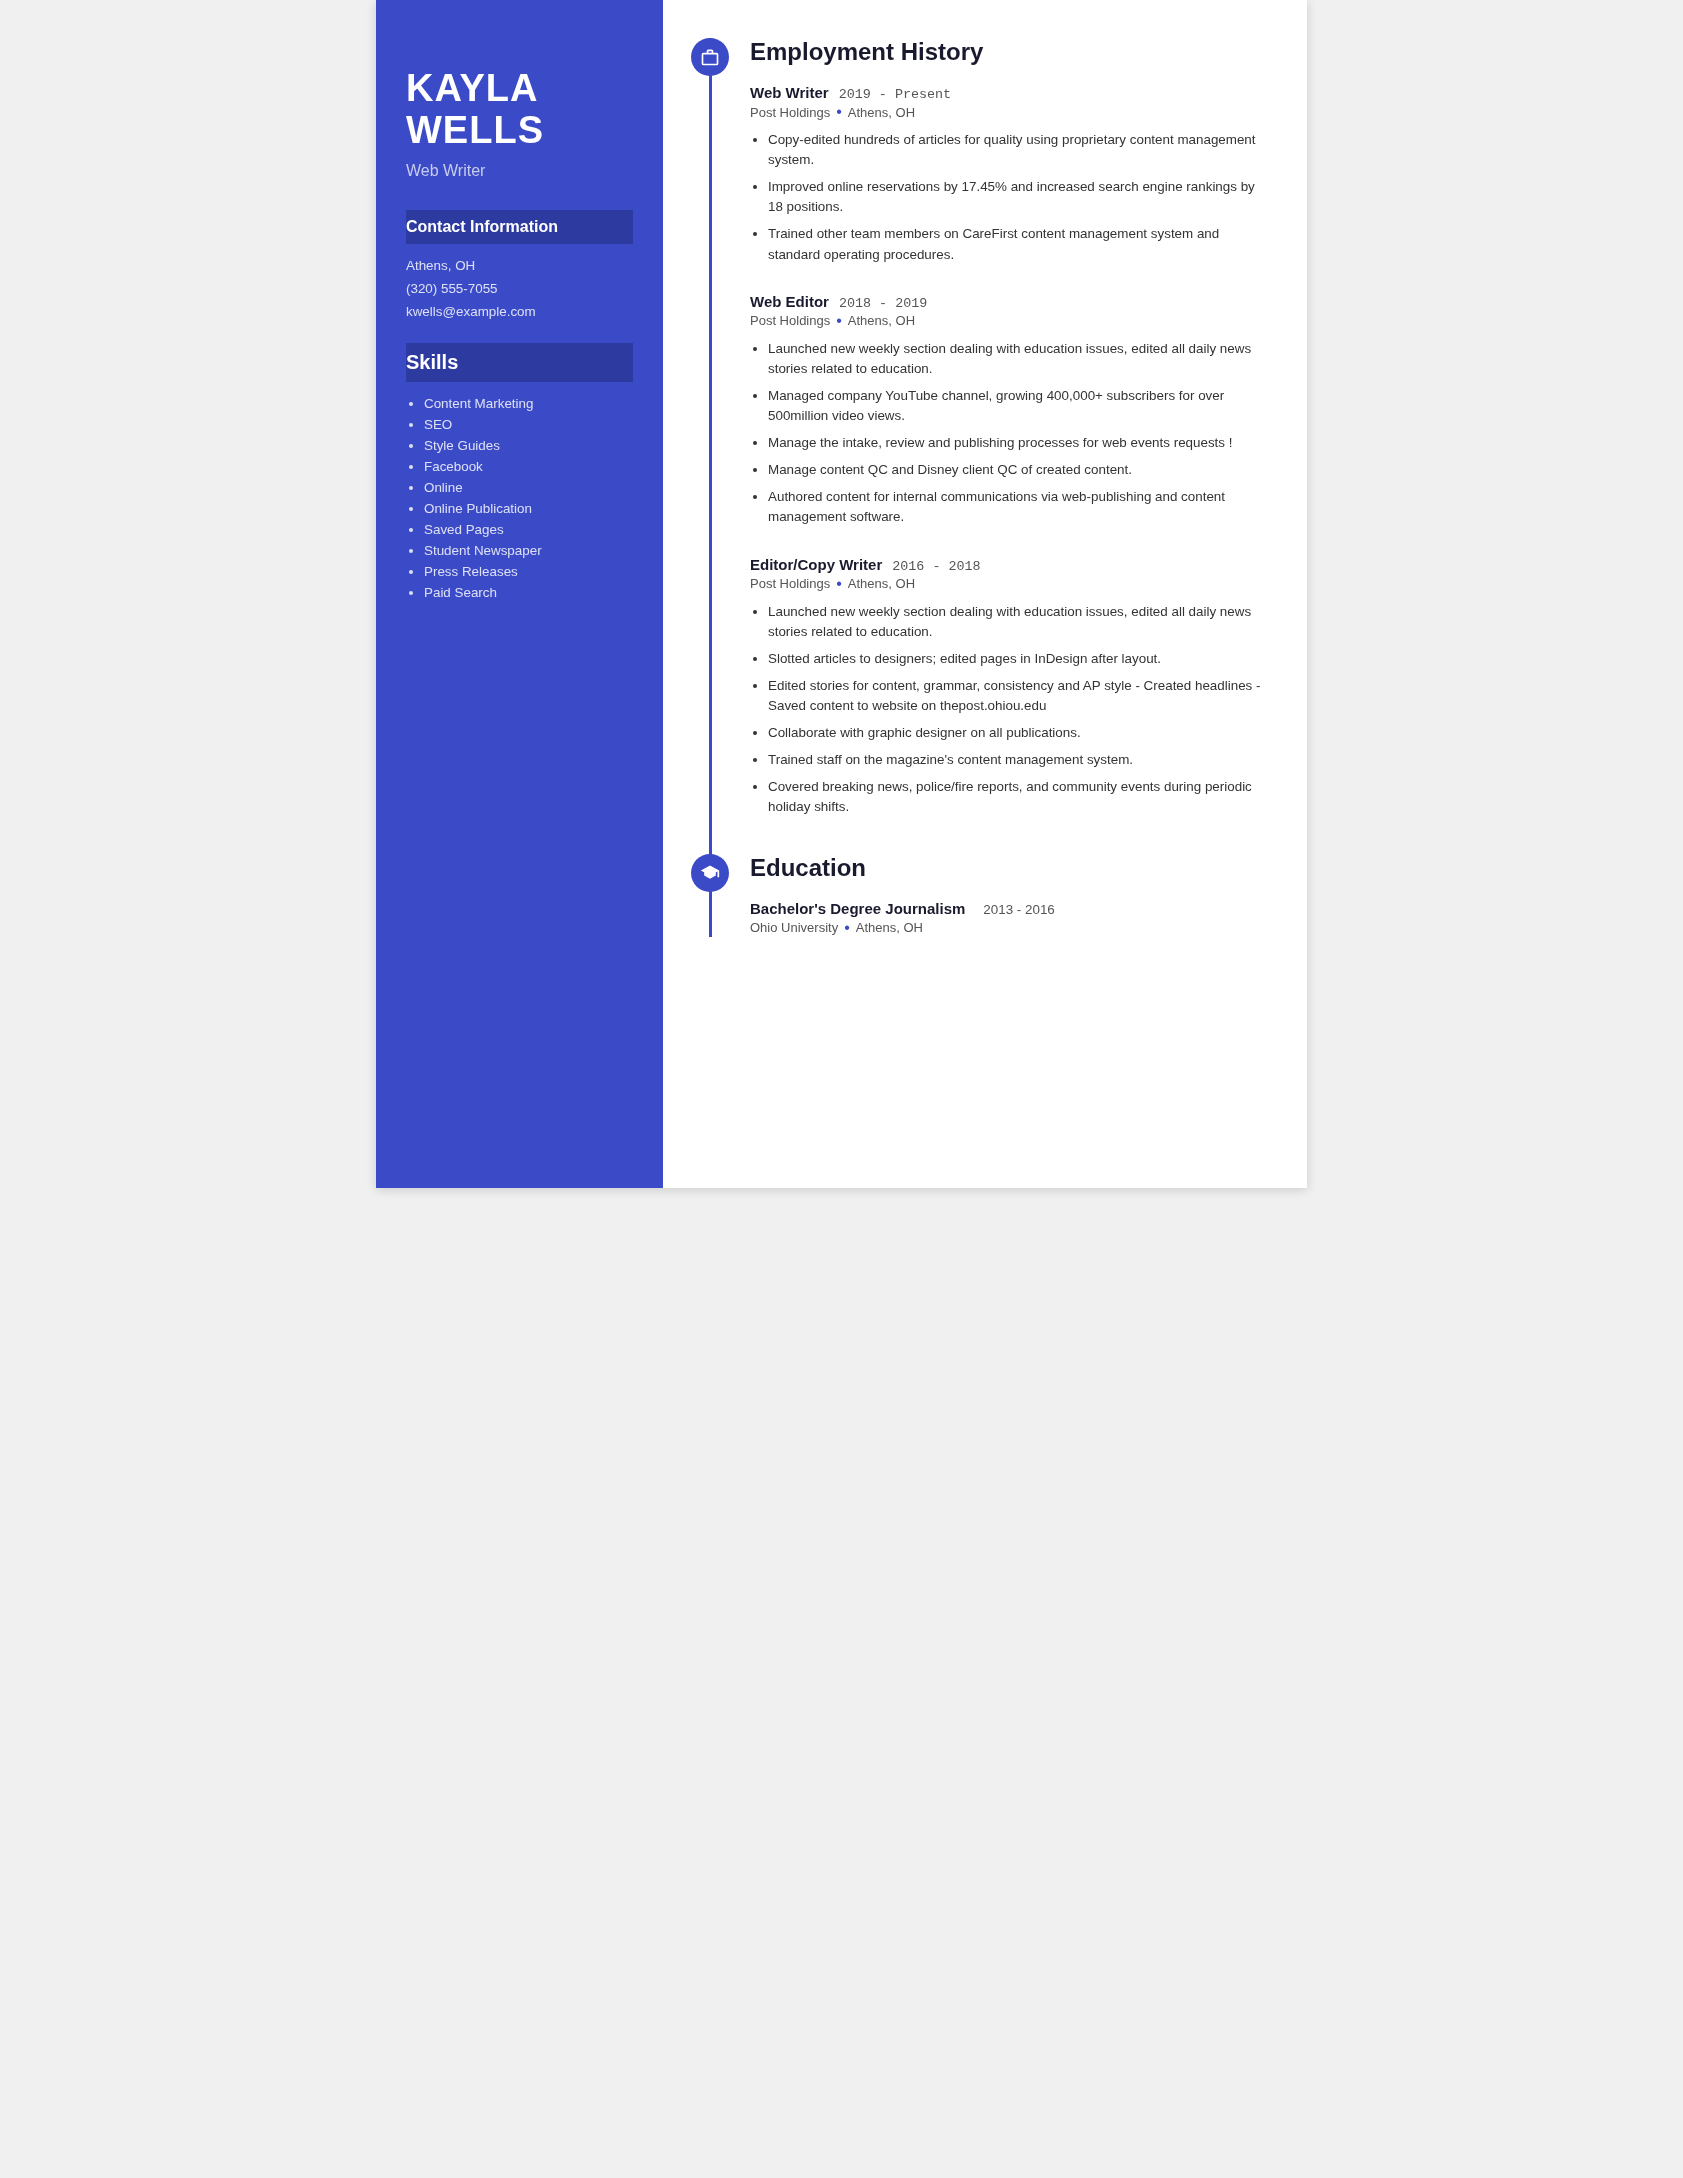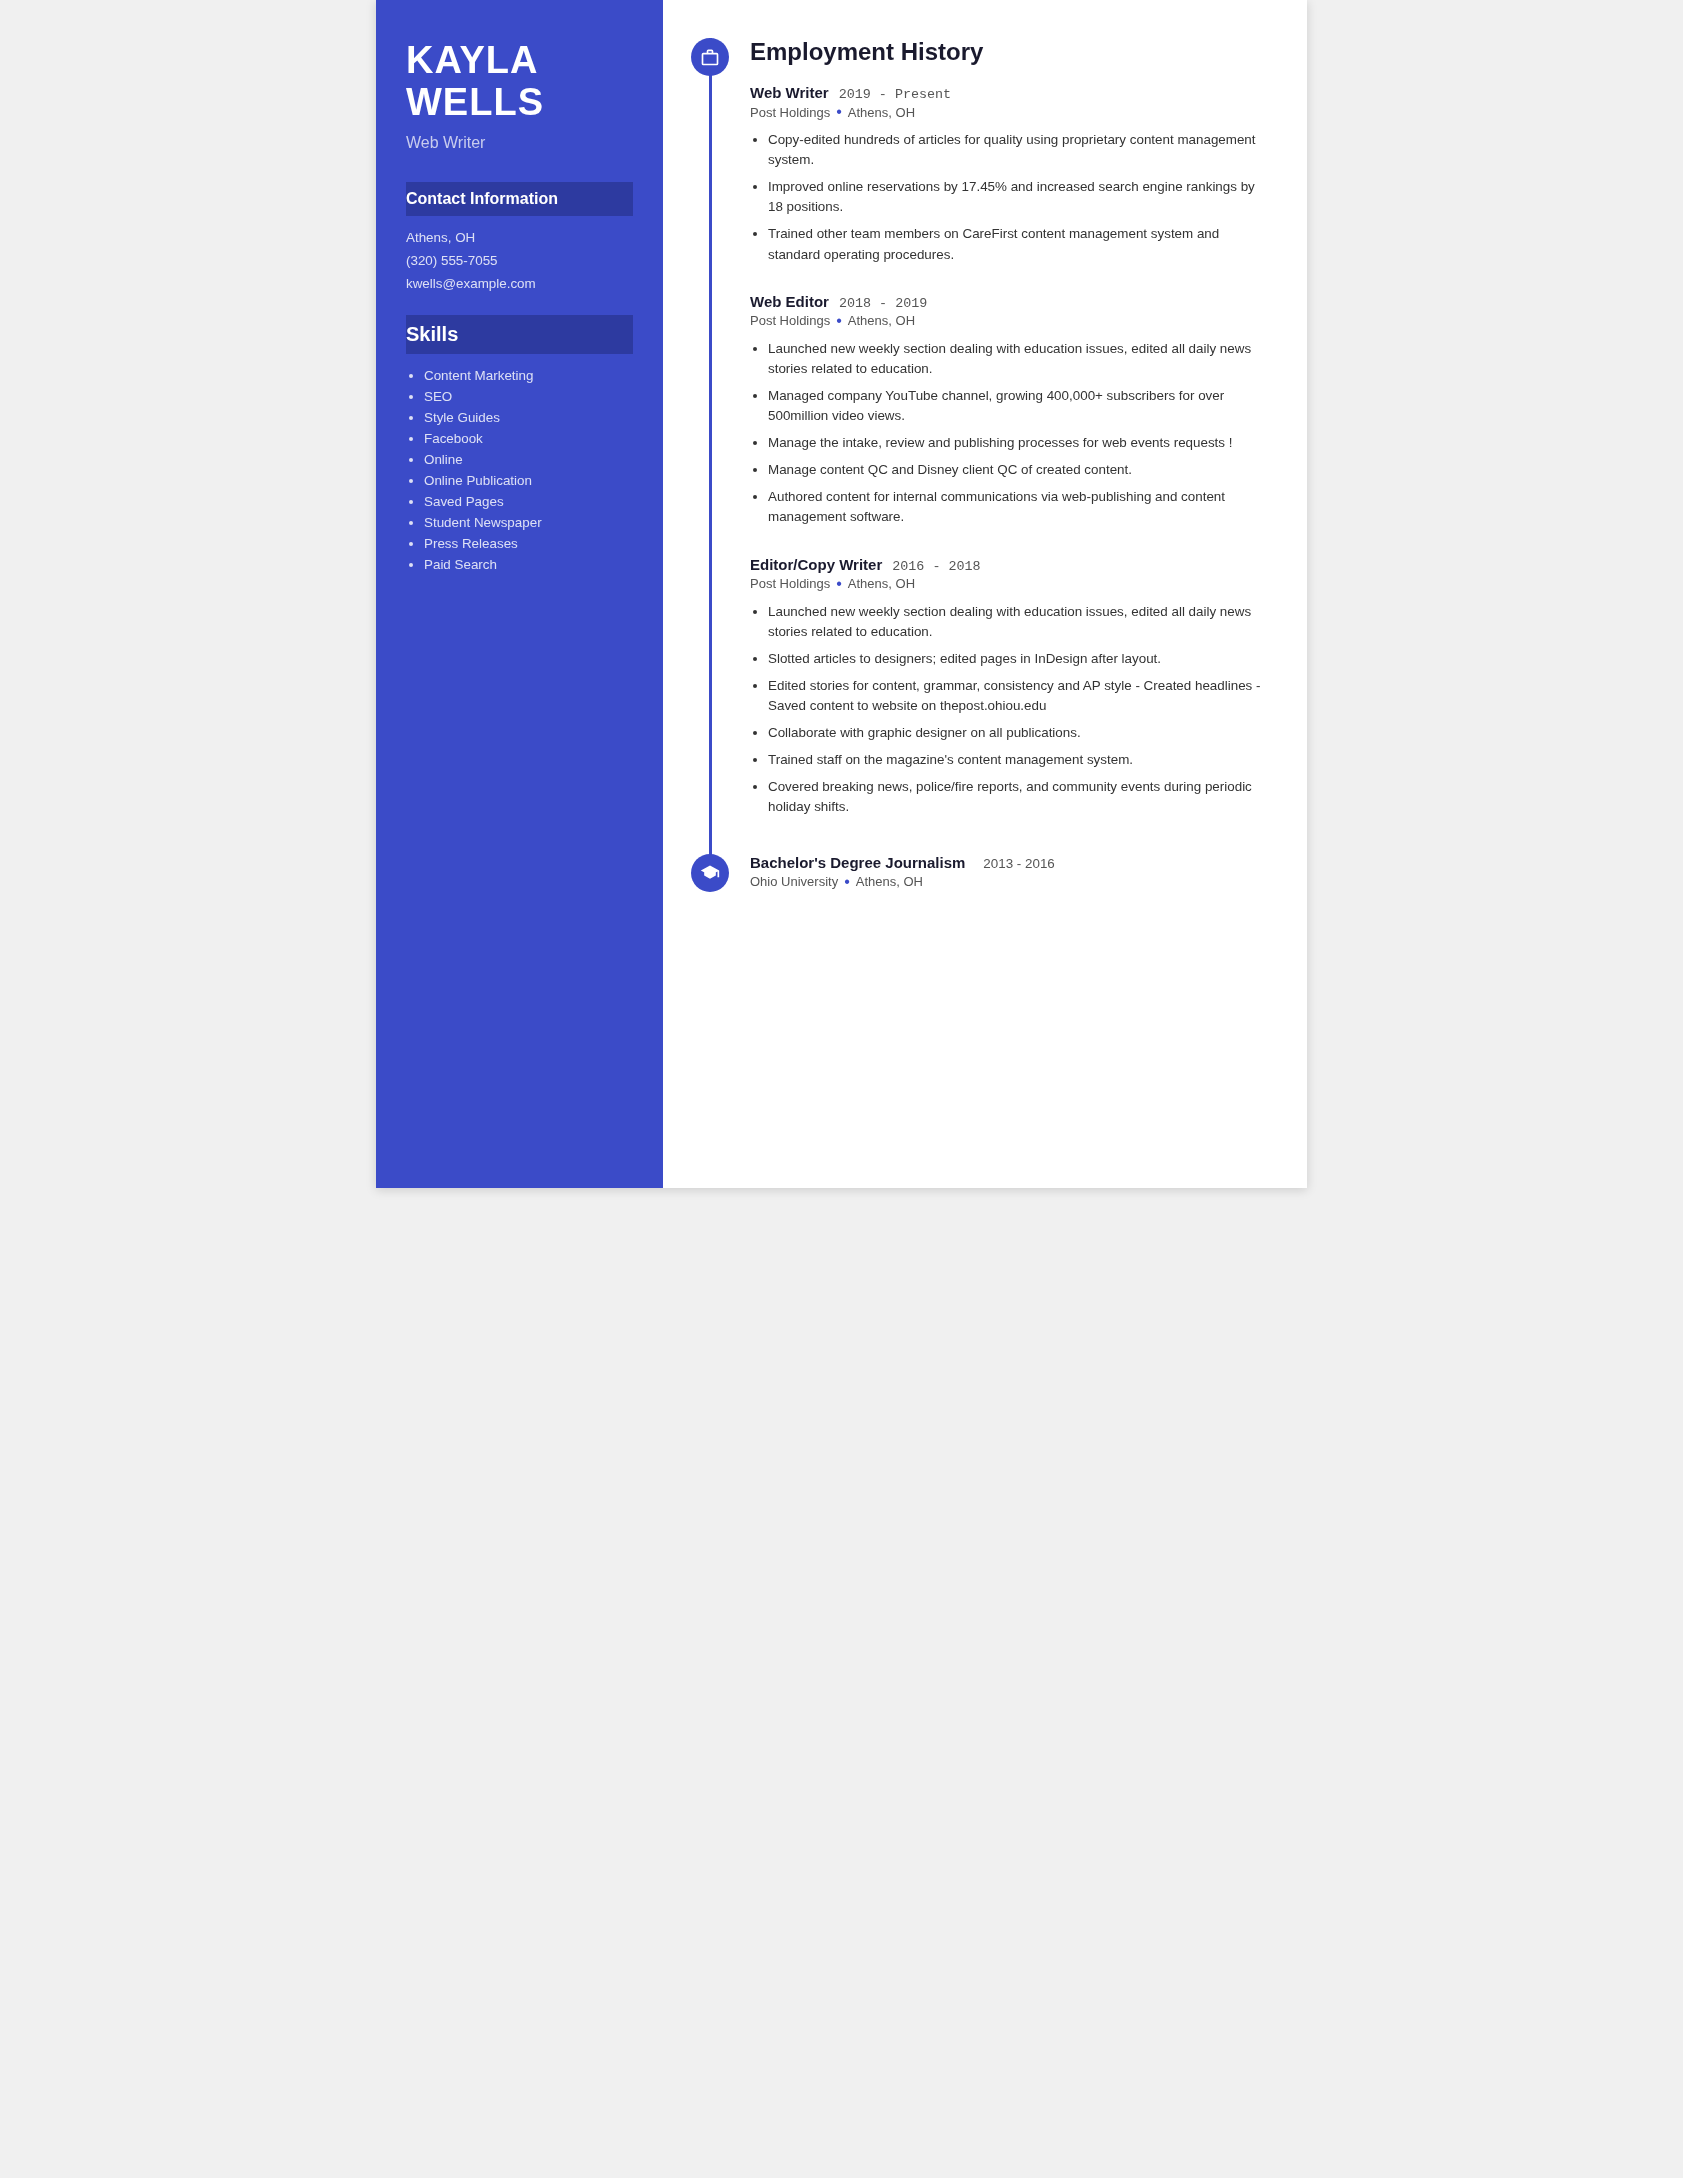--- a/index.html
+++ b/index.html
@@ -26,20 +26,21 @@
       color: #fff;
       padding: 40px 30px 40px 30px;
     }
     .sidebar-name {
       font-size: 38px;
       font-weight: 900;
       line-height: 1.1;
       margin-bottom: 10px;
       text-transform: uppercase;
       letter-spacing: 1px;
+      margin-top: 28px;
     }
     .sidebar-title {
       font-size: 16px;
       font-weight: 400;
       color: #c8ccee;
       margin-bottom: 30px;
     }
     .sidebar-section-title {
       font-size: 16px;
       font-weight: 700;
@@ -291,20 +292,21 @@
       </div>
 
       <div class="section-block">
         <div class="section-icon">
 
           <svg viewBox="0 0 24 24" xmlns="http://www.w3.org/2000/svg">
             <path d="M12 3L1 9l11 6 9-4.91V17h2V9L12 3zm-7 8.18V15l7 3.82 7-3.82v-3.82L12 15l-7-3.82z"></path>
           </svg>
         </div>
         <div class="section-content">
+          <div class="section-heading">Education</div>
           <div class="job-block">
             <div class="job-title-line">
               <span class="job-title edu-degree">Bachelor's Degree Journalism</span>
               <span class="edu-dates">2013 - 2016</span>
             </div>
             <div class="edu-school">
               <span>Ohio University</span>
               <span class="dot" style="color:#3b4bc8;font-size:16px;">•</span>
               <span>Athens, OH</span>
             </div>

